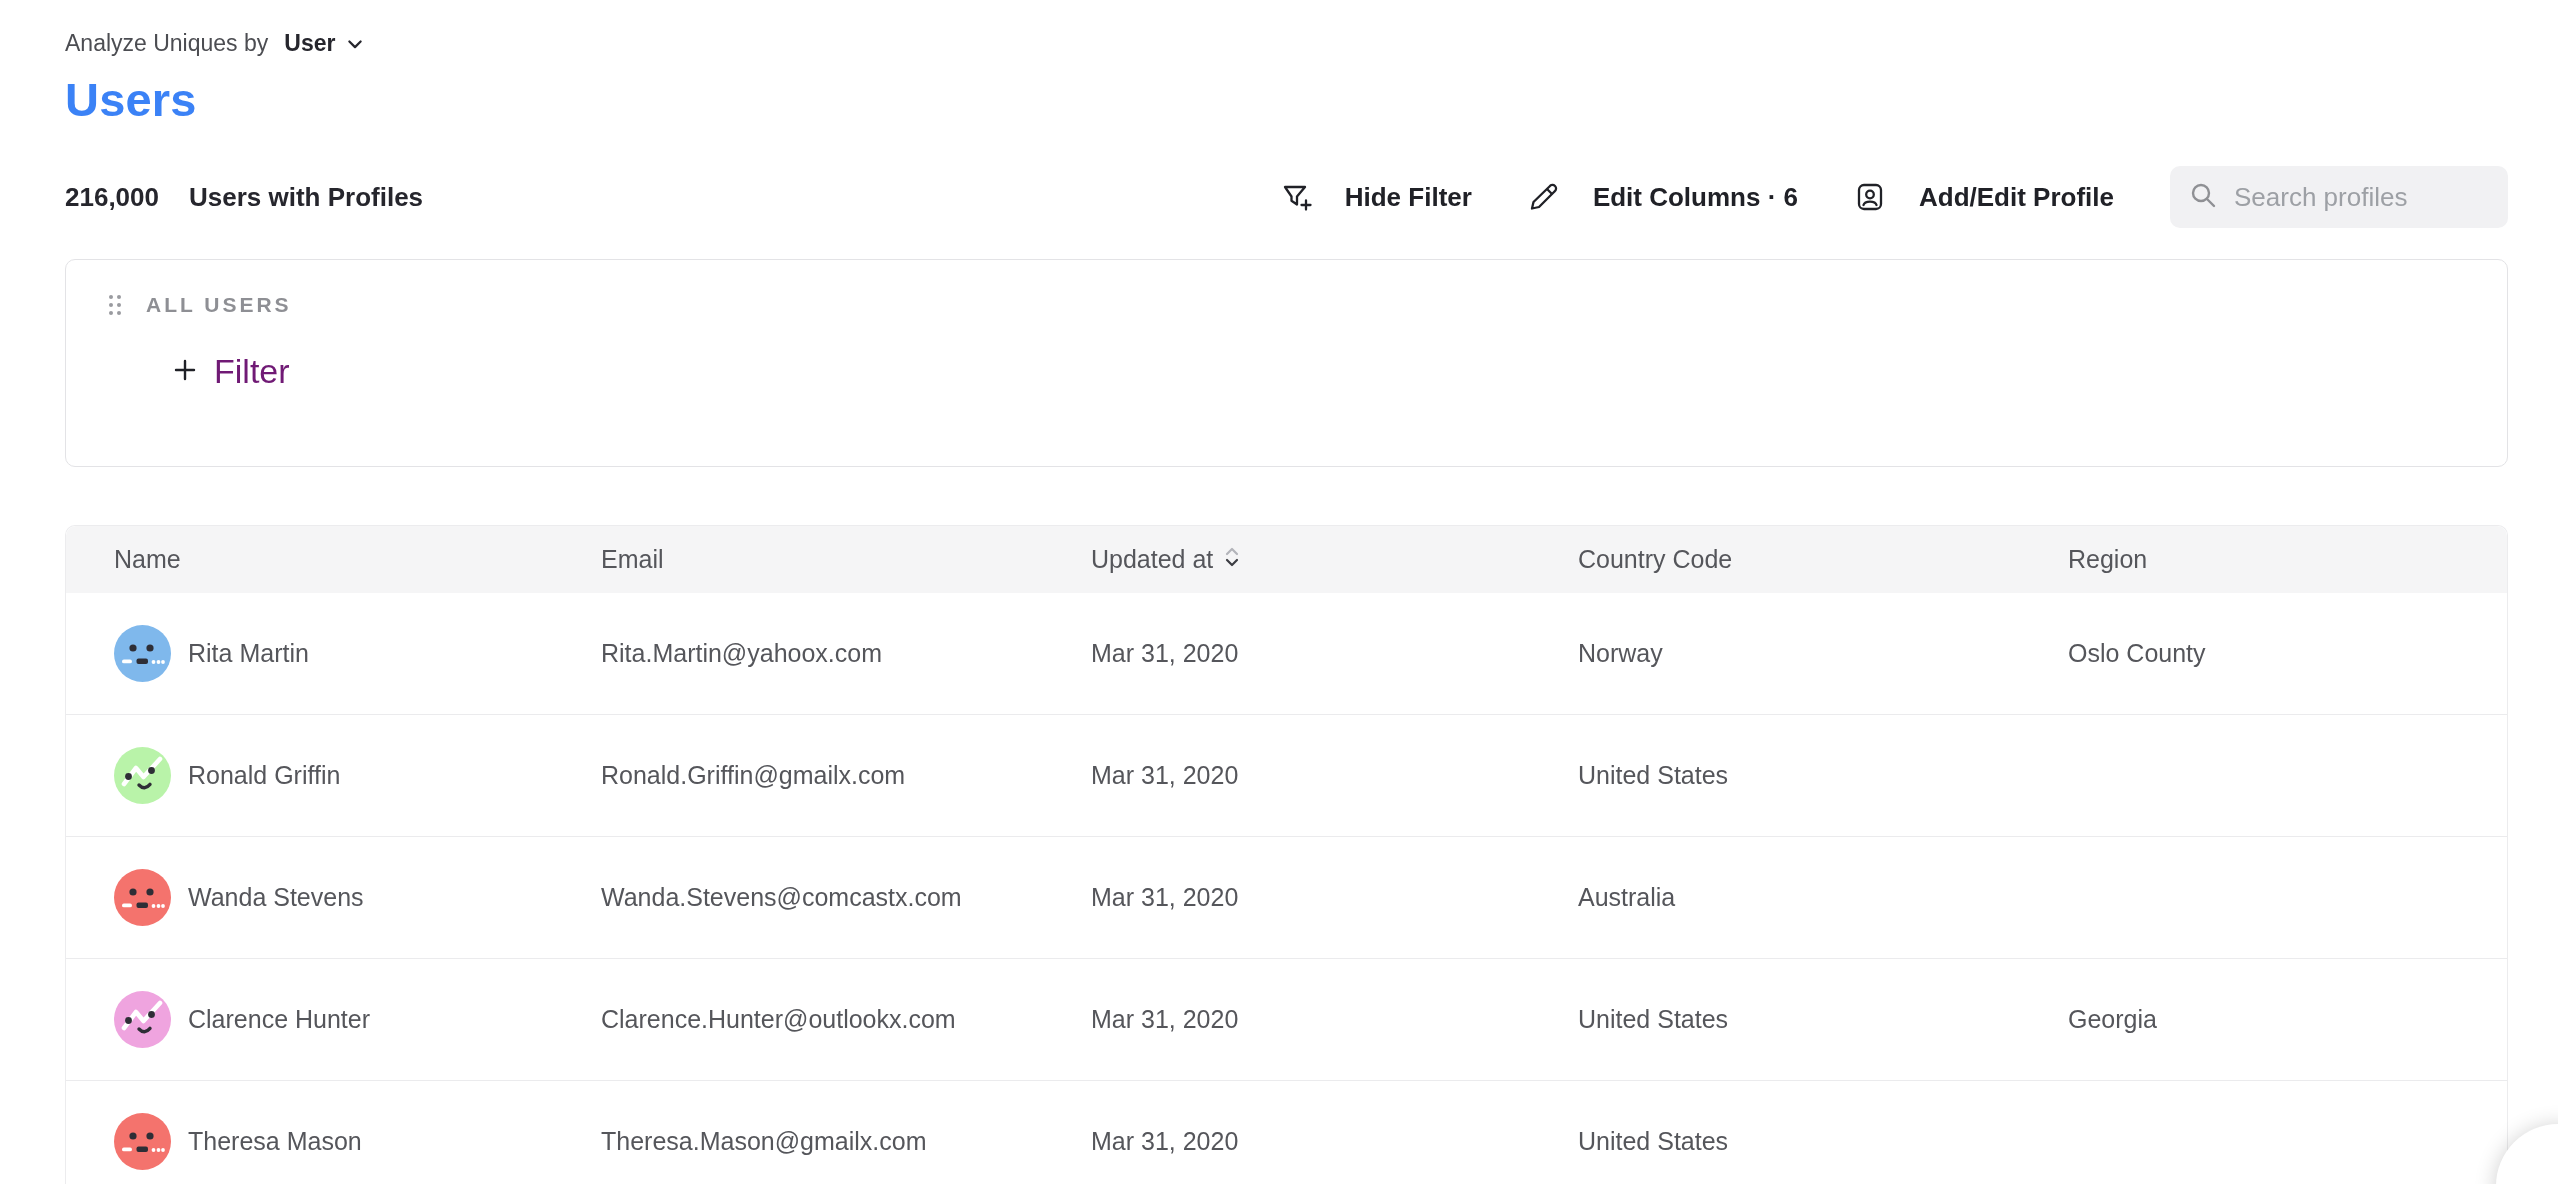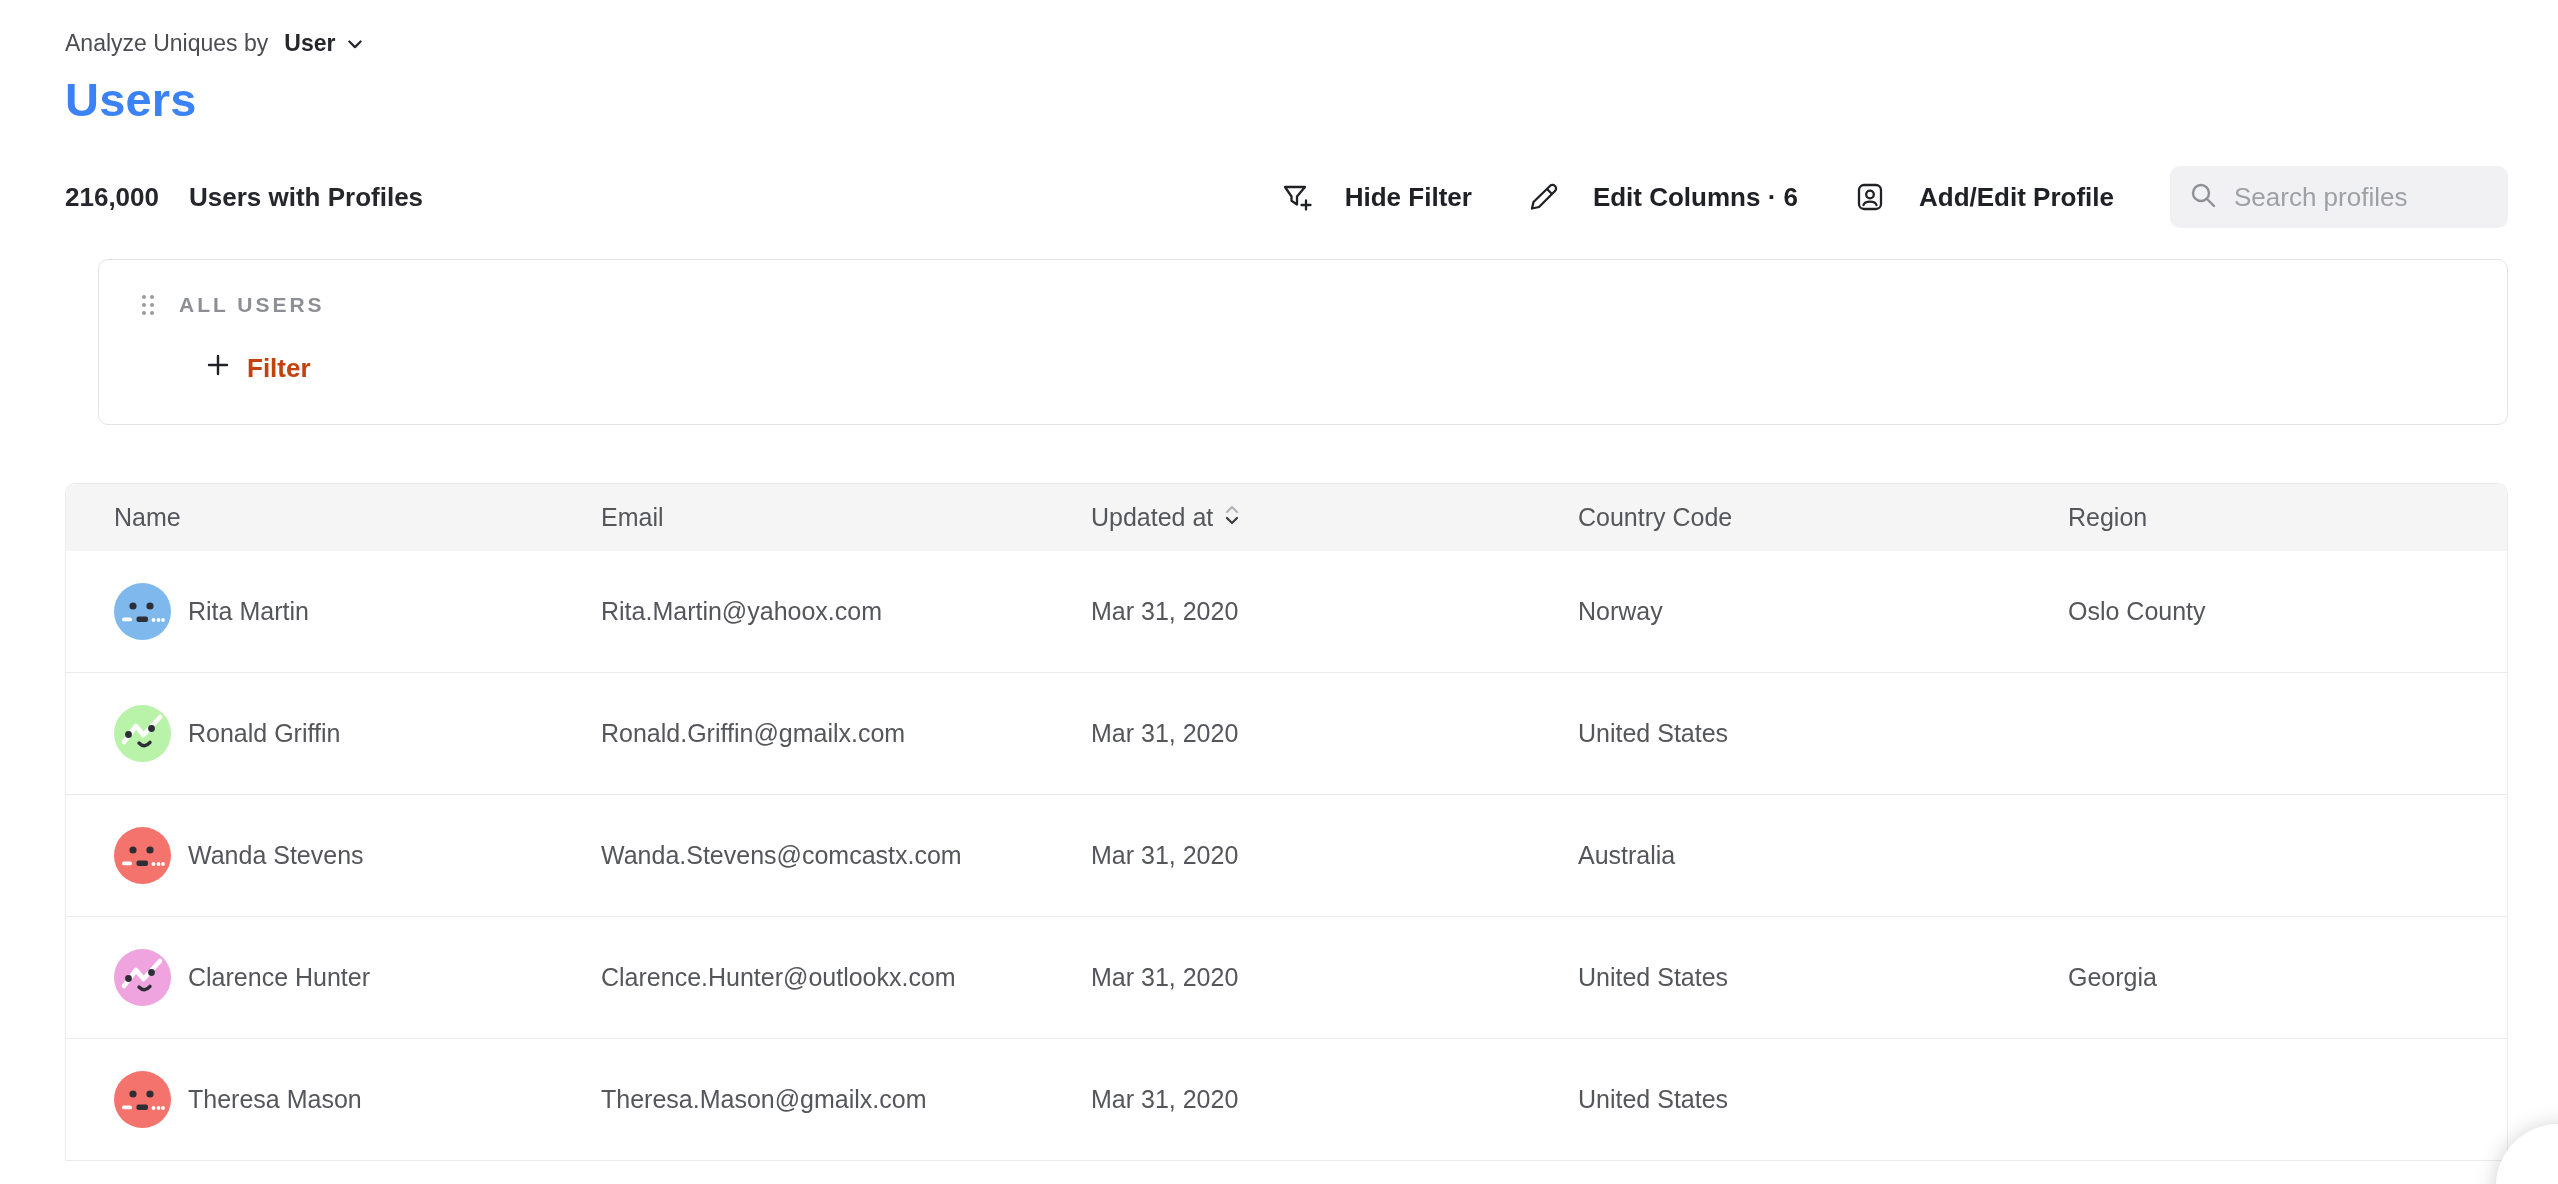--- a/index.html
+++ b/index.html
@@ -23,25 +23,25 @@
   .toolbar { display:flex; align-items:center; gap:56px; }
   .tb-btn { display:flex; align-items:center; gap:33px; font-size:26px; font-weight:600; color:#202127; cursor:pointer; white-space:nowrap; }
   .tb-btn svg { display:block; }
   .search-box { display:flex; align-items:center; width:338px; height:62px; background:#f1f1f3; border-radius:10px; padding:0 18px; }
   .search-box svg { flex:0 0 auto; }
   .search-box input { border:none; outline:none; background:transparent; font-size:26px; margin-left:16px; width:100%;
                       font-family:"Liberation Sans", sans-serif; color:#0369a1; }
   .search-box input::placeholder { color:#9da0a5; }
 
   
-  .filter-card { margin:30px 50px 0 98px; height:166px; border:1px solid #e3e3e6; border-radius:10px; padding:32px 0 0 40px; background:#fff; }
+  .filter-card { margin:30px 50px 0 65px; height:208px; border:1px solid #e3e3e6; border-radius:10px; padding:32px 0 0 40px; background:#fff; }
   .filter-group-row { display:flex; align-items:center; gap:22px; }
   .drag-handle { display:flex; cursor:grab; }
   .group-label { font-size:21px; font-weight:600; letter-spacing:3px; color:#8e8f94; }
-  .add-filter { display:flex; align-items:center; gap:16px; margin:34px 0 0 66px; font-size:26px; font-weight:700; color:#c2410c; cursor:pointer; width:max-content; }
+  .add-filter { display:flex; align-items:center; gap:16px; margin:34px 0 0 66px; font-size:34px; font-weight:400; color:#701a75; cursor:pointer; width:max-content; }
 
   
   .table { margin:58px 50px 0 65px; border:1px solid #ececee; border-bottom:none; border-radius:10px 10px 0 0; }
   .t-head { display:grid; grid-template-columns:487px 490px 487px 490px 1fr; align-items:center; height:67px;
             background:#f5f5f6; border-radius:10px 10px 0 0; padding-left:48px; font-size:25px; color:#55565b; }
   .t-head .th { display:flex; align-items:center; gap:10px; cursor:pointer; }
   .t-row { display:grid; grid-template-columns:487px 490px 487px 490px 1fr; align-items:center; height:122px;
            padding-left:48px; font-size:25px; color:#55565b; border-bottom:1px solid #ebebed; background:#fff; cursor:pointer; }
   .t-row:first-of-type { height:128px; }
   .name-cell { display:flex; align-items:center; gap:17px; }

